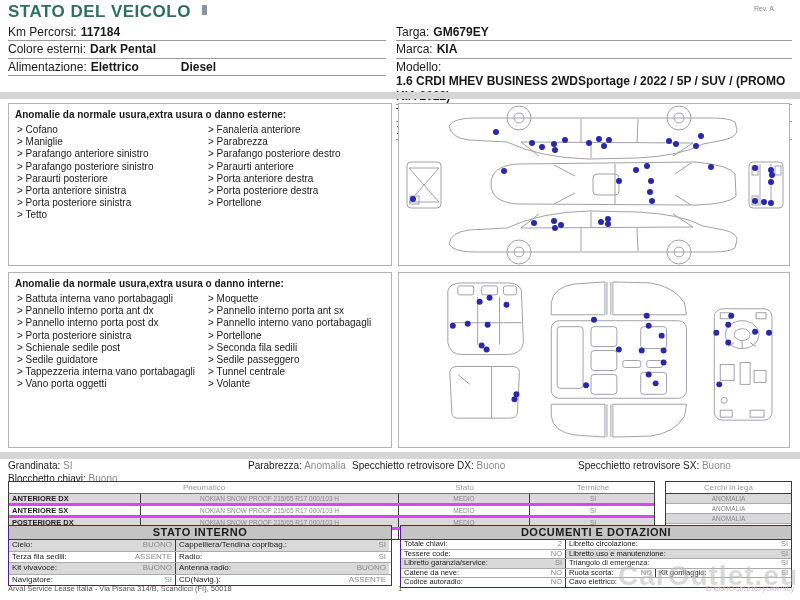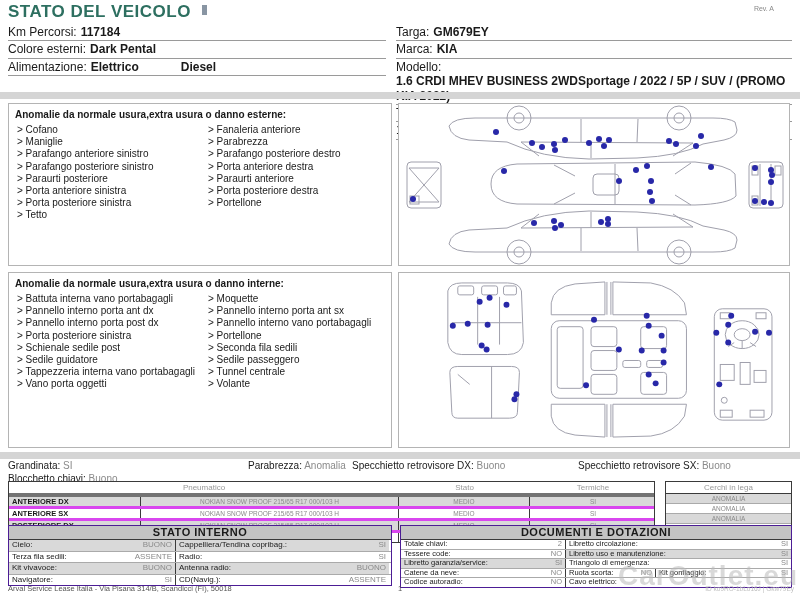--- a/index.html
+++ b/index.html
@@ -36,21 +36,21 @@
   
   .summary{position:absolute;top:460px;left:8px;width:784px;font-size:10px;line-height:1.25;}
   .sum-line{display:flex;}
   .sum-item .kvalue{color:#8a8a8a;}
   .sum-line.l1 .sum-item:nth-child(1){width:240px;}
   .sum-line.l1 .sum-item:nth-child(2){width:104px;}
   .sum-line.l1 .sum-item:nth-child(3){width:226px;}
   
   .ty-main{position:absolute;top:481px;left:8px;width:647px;border:1px solid #3a3a3a;box-sizing:border-box;}
   .ty-head,.ty-row{display:grid;grid-template-columns:132px 258px 131px 126px;}
-  .ty-head{height:11px;line-height:11px;font-size:8px;color:#999;text-align:center;border-bottom:4px solid #737373;}
+  .ty-head{height:11px;line-height:11px;font-size:8px;color:#999;text-align:center;border-bottom:1px solid #737373;}
   .ty-head .hp{grid-column:1/3;}
   .ty-row{height:9px;line-height:9px;border-bottom:3px solid #d946ef;}
   .ty-row:last-child{border-bottom:none;}
   .ty-cell{overflow:hidden;white-space:nowrap;box-sizing:border-box;}
   .ty-cell.pos{font-size:7.5px;font-weight:bold;padding-left:3px;border-right:1px solid #3a3a3a;}
   .ty-cell.spec{font-size:6.5px;color:#8a8a8a;text-align:center;border-right:1px solid #3a3a3a;}
   .ty-cell.st,.ty-cell.te{font-size:6.5px;color:#8a8a8a;text-align:center;}
   .ty-cell.st{border-right:1px solid #3a3a3a;}
   .ty-side{position:absolute;top:481px;left:665px;width:127px;border:1px solid #3a3a3a;box-sizing:border-box;}
   .ty-shead{height:11px;line-height:11px;font-size:8px;color:#999;text-align:center;border-bottom:1px solid #3a3a3a;}
@@ -139,22 +139,22 @@
             <div class="anom-item">&gt; Parafango posteriore sinistro</div>
             <div class="anom-item">&gt; Paraurti posteriore</div>
             <div class="anom-item">&gt; Porta anteriore sinistra</div>
             <div class="anom-item">&gt; Porta posteriore sinistra</div>
             <div class="anom-item">&gt; Tetto</div>
           </div>
         <div class="anom-col">
             <div class="anom-item">&gt; Fanaleria anteriore</div>
             <div class="anom-item">&gt; Parabrezza</div>
             <div class="anom-item">&gt; Parafango posteriore destro</div>
+            <div class="anom-item">&gt; Paraurti anteriore</div>
             <div class="anom-item">&gt; Porta anteriore destra</div>
-            <div class="anom-item">&gt; Paraurti anteriore</div>
             <div class="anom-item">&gt; Porta posteriore destra</div>
             <div class="anom-item">&gt; Portellone</div>
           </div>
       </div>
     </div>
     <div class="diagram-box">
       <svg viewBox="0 0 390 161">
         <defs>
           <g id="sv" class="car">
             <path d="M8 36 Q10 24 28 22 L66 20 Q100 4 148 3 L196 4 Q240 6 262 18 L283 22 Q296 25 296 32 L294 40 Q288 44 272 44 L34 44 Q12 44 8 36 Z"></path>

